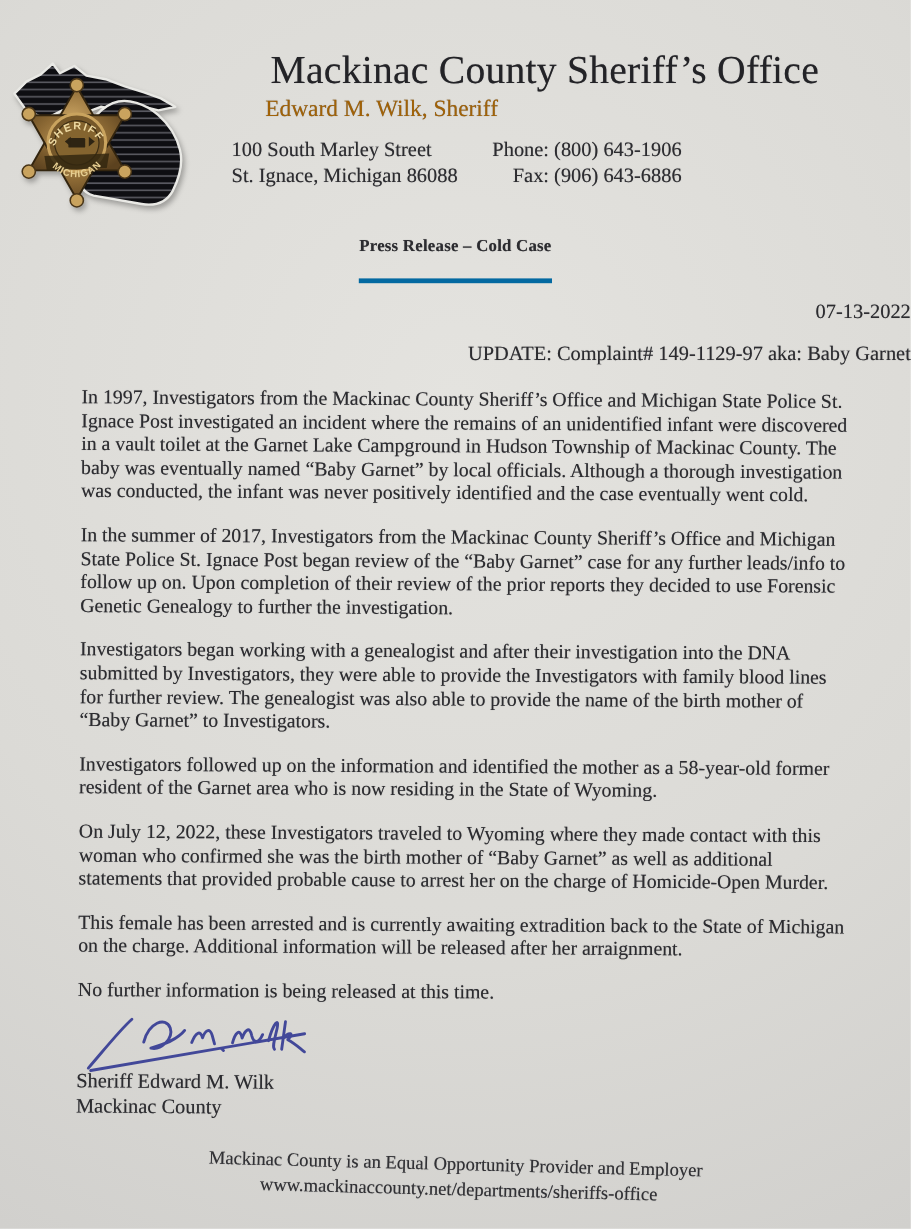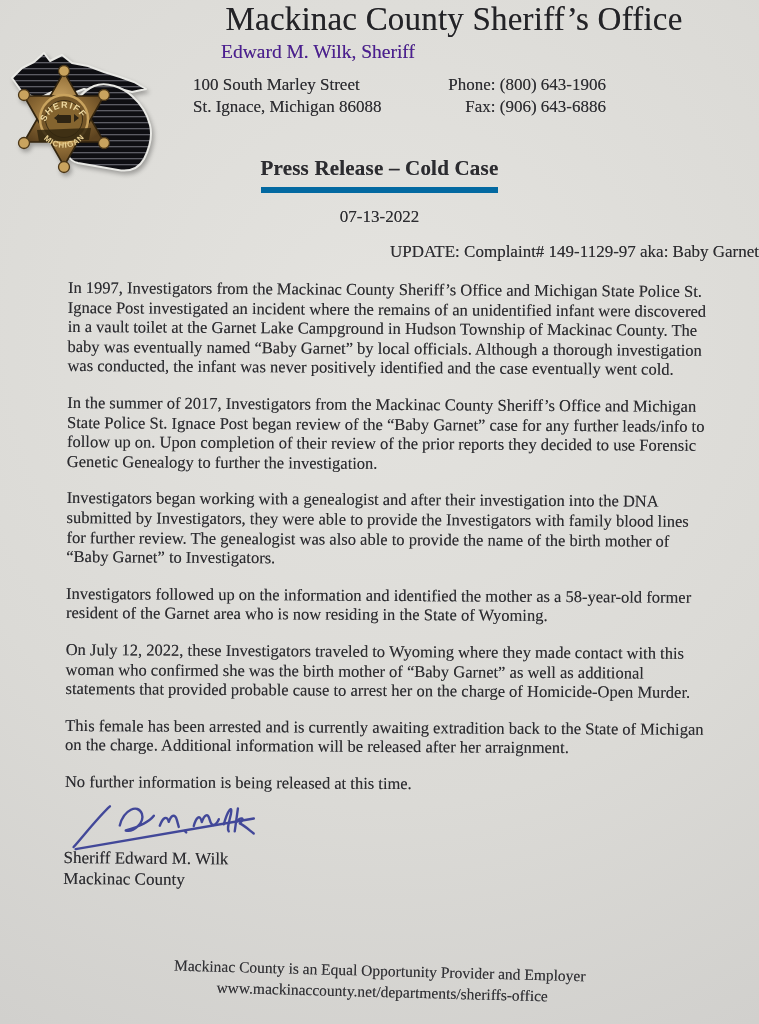--- a/index.html
+++ b/index.html
@@ -11,47 +11,47 @@
       radial-gradient(ellipse 120% 90% at 50% 32%, #e4e3df 0%, #dbdad6 52%, #d1d0cd 86%, #c6c5c2 100%);
     overflow: hidden;
     -webkit-font-smoothing: antialiased;
   }
   .page { position: relative; width: 759px; height: 1024px; }
   .soft { text-shadow: 0 0 0.6px rgba(44,44,48,0.55); }
 
   
   .badge-wrap { position: absolute; left: 4px; top: 22px; width: 154px; height: 154px; }
   .badge-wrap svg { filter: drop-shadow(2px 3px 2px rgba(0,0,0,0.28)); }
-  .header-text { margin-left: 165px; width: 578px; }
+  .header-text { margin-left: 165px; width: 578px; padding-top: 40px; }
   .doc-title {
     font-size: 33px; line-height: 38px; text-align: center;
     color: #232327; letter-spacing: 0.2px;
   }
   .names-row {
     display: flex; justify-content: flex-start; gap: 26px;
     margin-left: 56px; margin-top: 1px;
-    font-size: 19.5px; line-height: 26px; color: #4c1d95;
+    font-size: 19.5px; line-height: 26px; color: #a16207;
   }
   .contact-row {
-    display: flex; justify-content: flex-start; gap: 59px;
+    display: flex; justify-content: flex-start; gap: 21px;
     margin-left: 28px; margin-top: 9px;
     font-size: 17px; line-height: 22px;
   }
   .addr-col { text-align: left; width: 196px; }
   .phone-col { text-align: right; width: 158px; }
 
   
   .press-heading-row { text-align: center; margin-top: 38px; }
   .press-heading {
     display: inline-block;
-    font-size: 21px; font-weight: bold;
-    border-bottom: 6px solid #0369a1;
-    padding-bottom: 6px; letter-spacing: 0.2px;
+    font-size: 14px; font-weight: bold;
+    border-bottom: 4px solid #0369a1;
+    padding-bottom: 18px; letter-spacing: 0.2px;
   }
-  .press-date { text-align: center; margin-top: 14px; font-size: 17px; }
+  .press-date { text-align: right; margin-top: 14px; font-size: 17px; }
   .press-update { text-align: right; margin-top: 15px; font-size: 17px; }
 
   
   .body-text {
     margin: 16px 0 0 68px; width: 642px;
     font-size: 16.5px; line-height: 19.6px;
     transform: rotate(0.35deg); transform-origin: left top;
   }
   .body-text p { margin: 0 0 17px 0; }
   .body-text p:last-child { margin-bottom: 0; }

